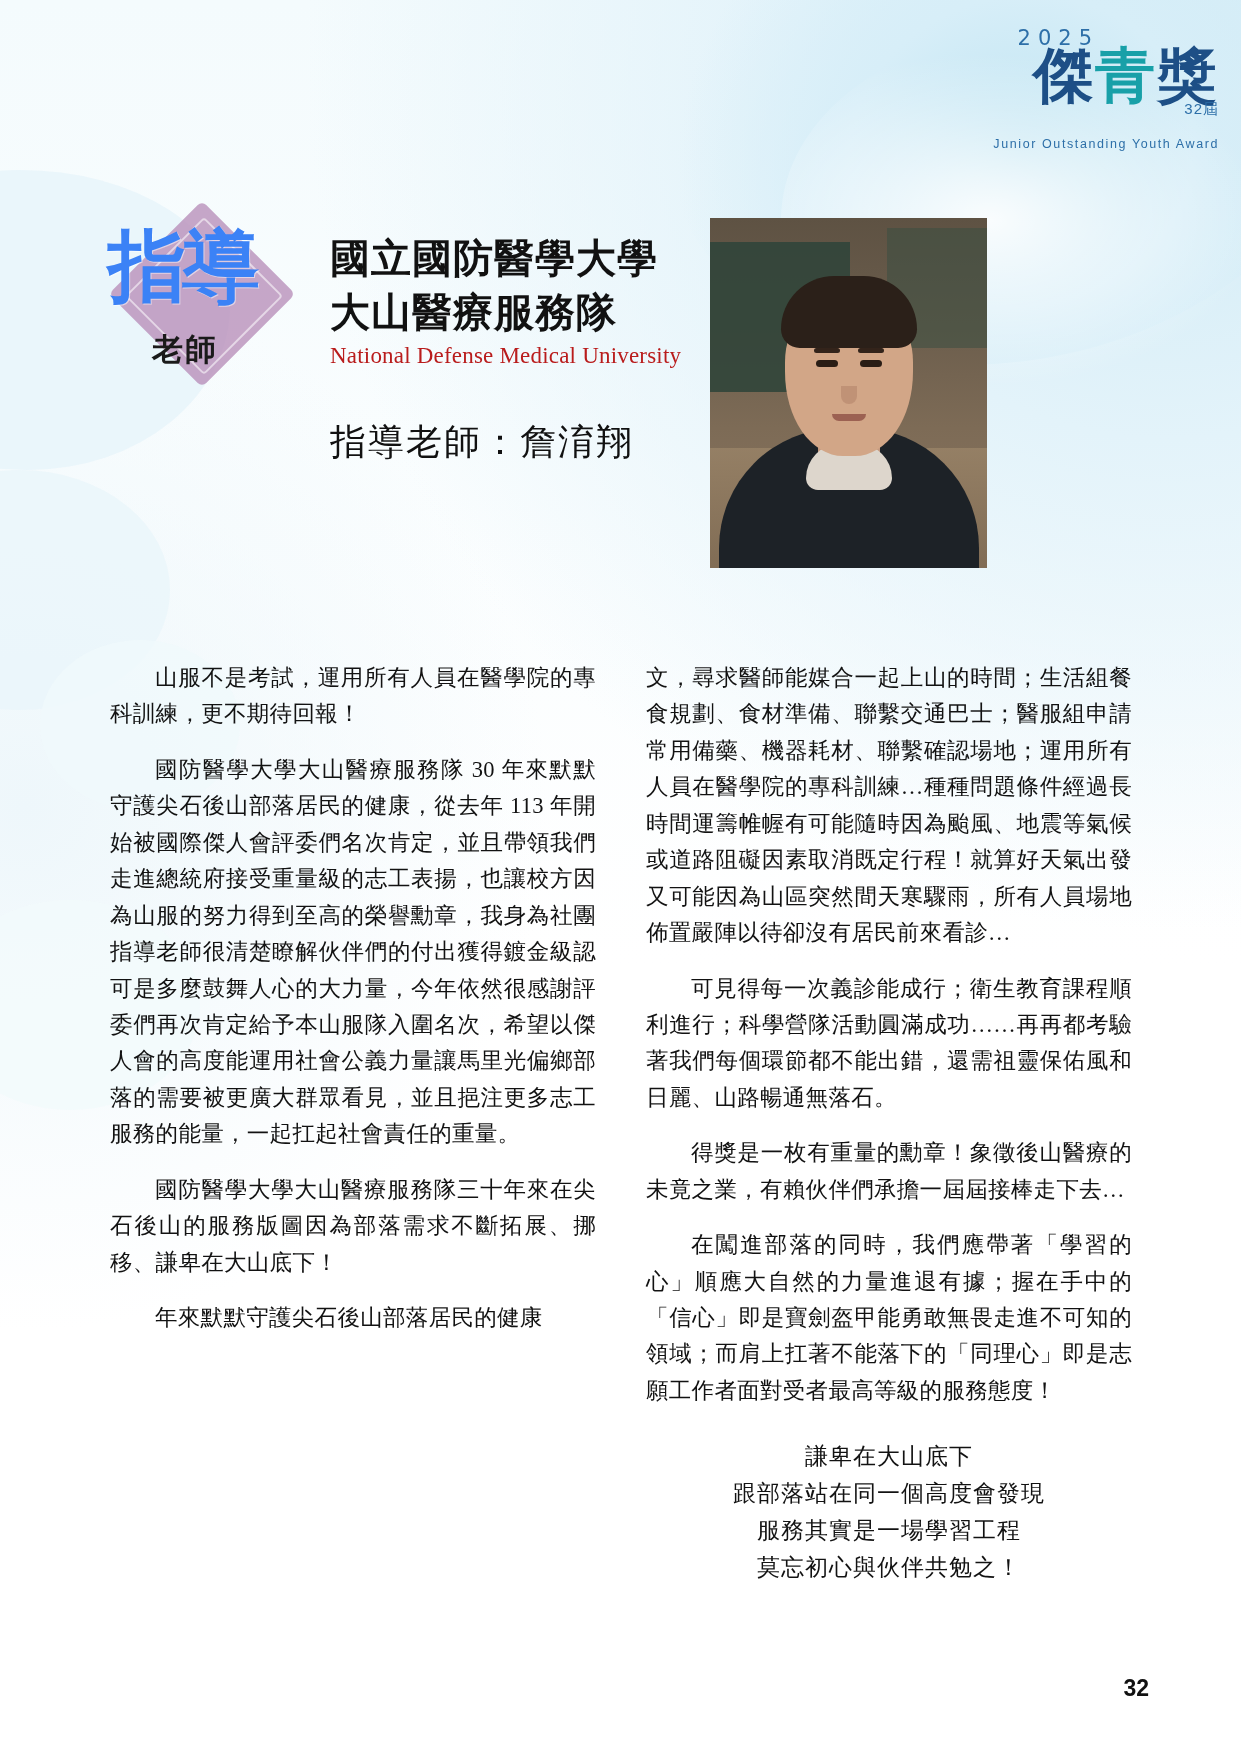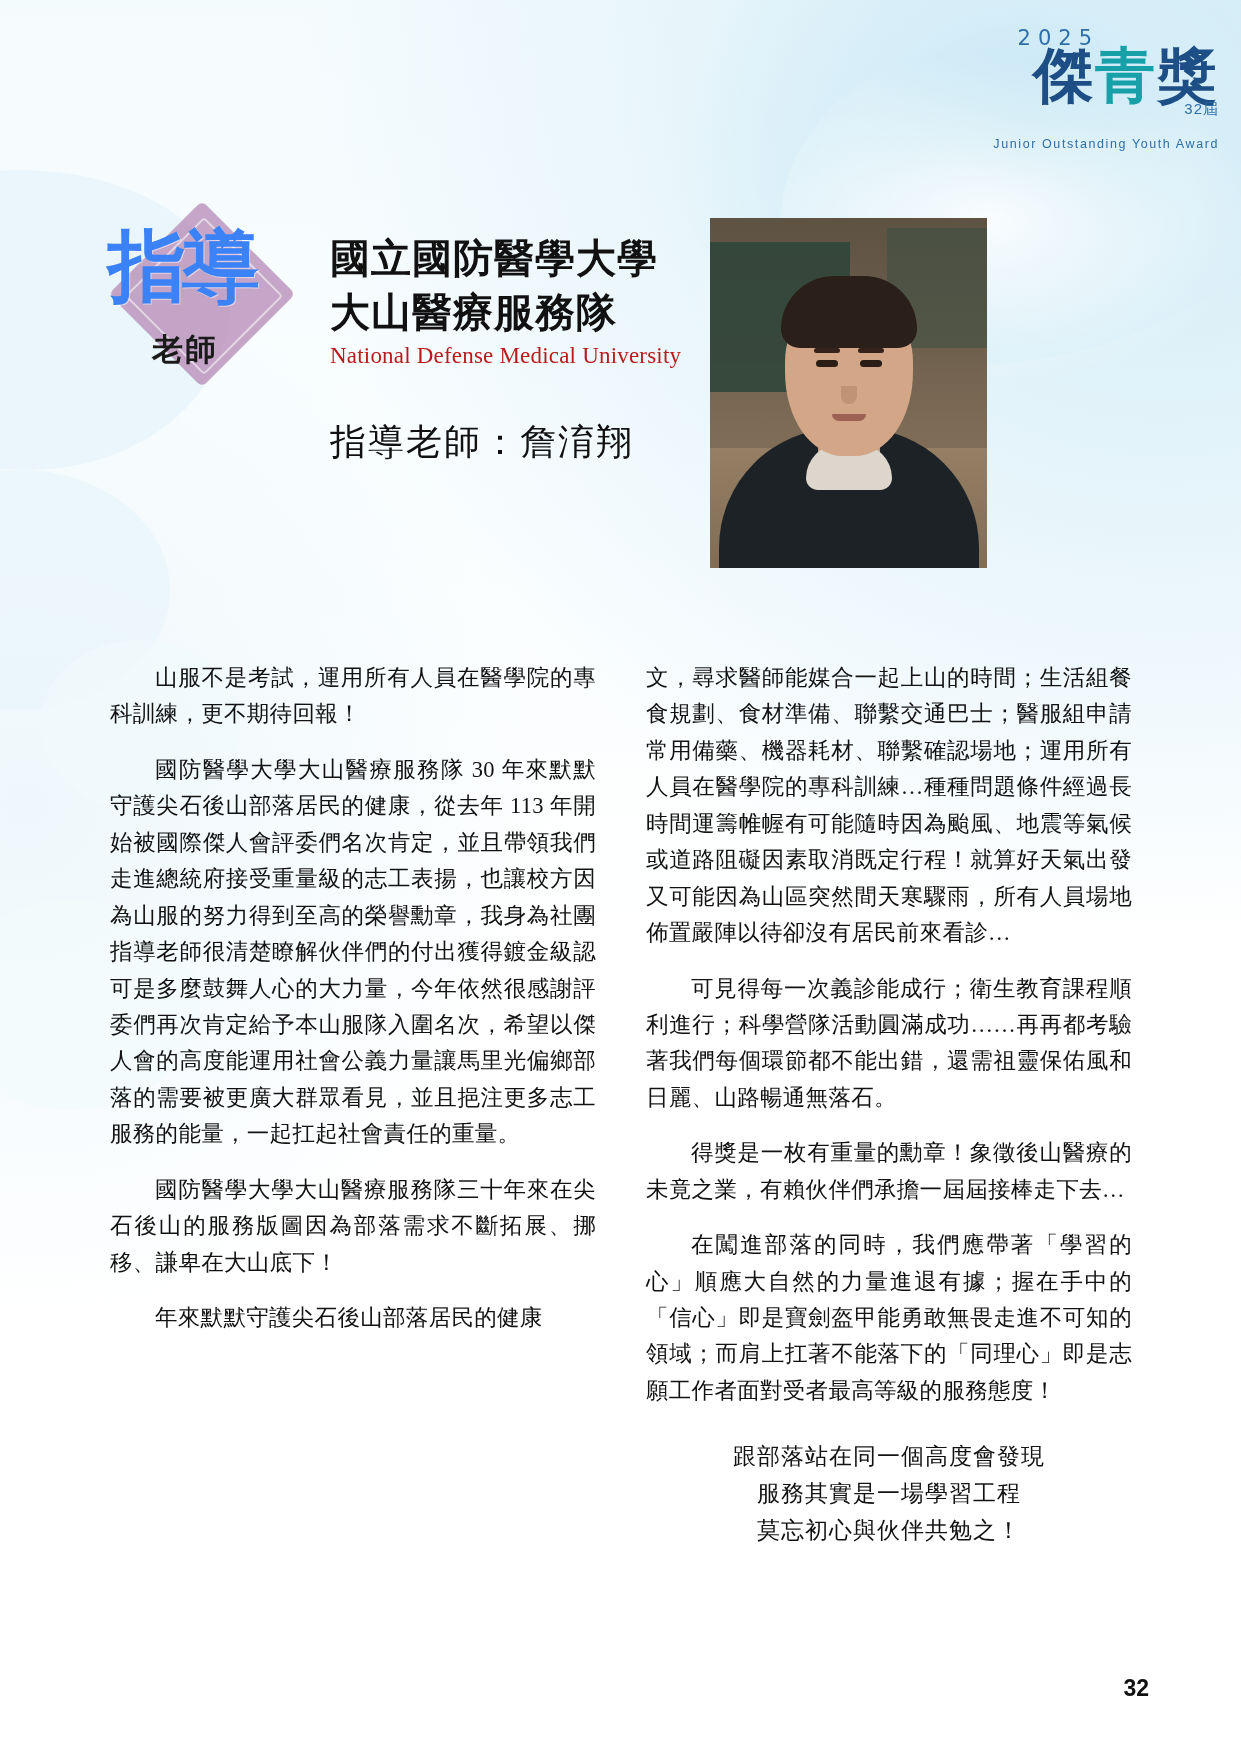--- a/index.html
+++ b/index.html
@@ -392,20 +392,21 @@
     <p>國防醫學大學大山醫療服務隊 30 年來默默守護尖石後山部落居民的健康，從去年 113 年開始被國際傑人會評委們名次肯定，並且帶領我們走進總統府接受重量級的志工表揚，也讓校方因為山服的努力得到至高的榮譽勳章，我身為社團指導老師很清楚瞭解伙伴們的付出獲得鍍金級認可是多麼鼓舞人心的大力量，今年依然很感謝評委們再次肯定給予本山服隊入圍名次，希望以傑人會的高度能運用社會公義力量讓馬里光偏鄉部落的需要被更廣大群眾看見，並且挹注更多志工服務的能量，一起扛起社會責任的重量。</p>
     <p>國防醫學大學大山醫療服務隊三十年來在尖石後山的服務版圖因為部落需求不斷拓展、挪移、謙卑在大山底下！</p>
     <p>年來默默守護尖石後山部落居民的健康</p>
   </div>
   <div class="col">
     <p class="no-indent">文，尋求醫師能媒合一起上山的時間；生活組餐食規劃、食材準備、聯繫交通巴士；醫服組申請常用備藥、機器耗材、聯繫確認場地；運用所有人員在醫學院的專科訓練…種種問題條件經過長時間運籌帷幄有可能隨時因為颱風、地震等氣候或道路阻礙因素取消既定行程！就算好天氣出發又可能因為山區突然間天寒驟雨，所有人員場地佈置嚴陣以待卻沒有居民前來看診…</p>
     <p>可見得每一次義診能成行；衛生教育課程順利進行；科學營隊活動圓滿成功……再再都考驗著我們每個環節都不能出錯，還需祖靈保佑風和日麗、山路暢通無落石。</p>
     <p>得獎是一枚有重量的勳章！象徵後山醫療的未竟之業，有賴伙伴們承擔一屆屆接棒走下去…</p>
     <p>在闖進部落的同時，我們應帶著「學習的心」順應大自然的力量進退有據；握在手中的「信心」即是寶劍盔甲能勇敢無畏走進不可知的領域；而肩上扛著不能落下的「同理心」即是志願工作者面對受者最高等級的服務態度！</p>
     <div class="closing">
+      <div>謙卑在大山底下</div>
       <div>跟部落站在同一個高度會發現</div>
       <div>服務其實是一場學習工程</div>
       <div>莫忘初心與伙伴共勉之！</div>
     </div>
   </div>
 </div>
 
 <div class="page-number">32</div>
 
 </body></html>

